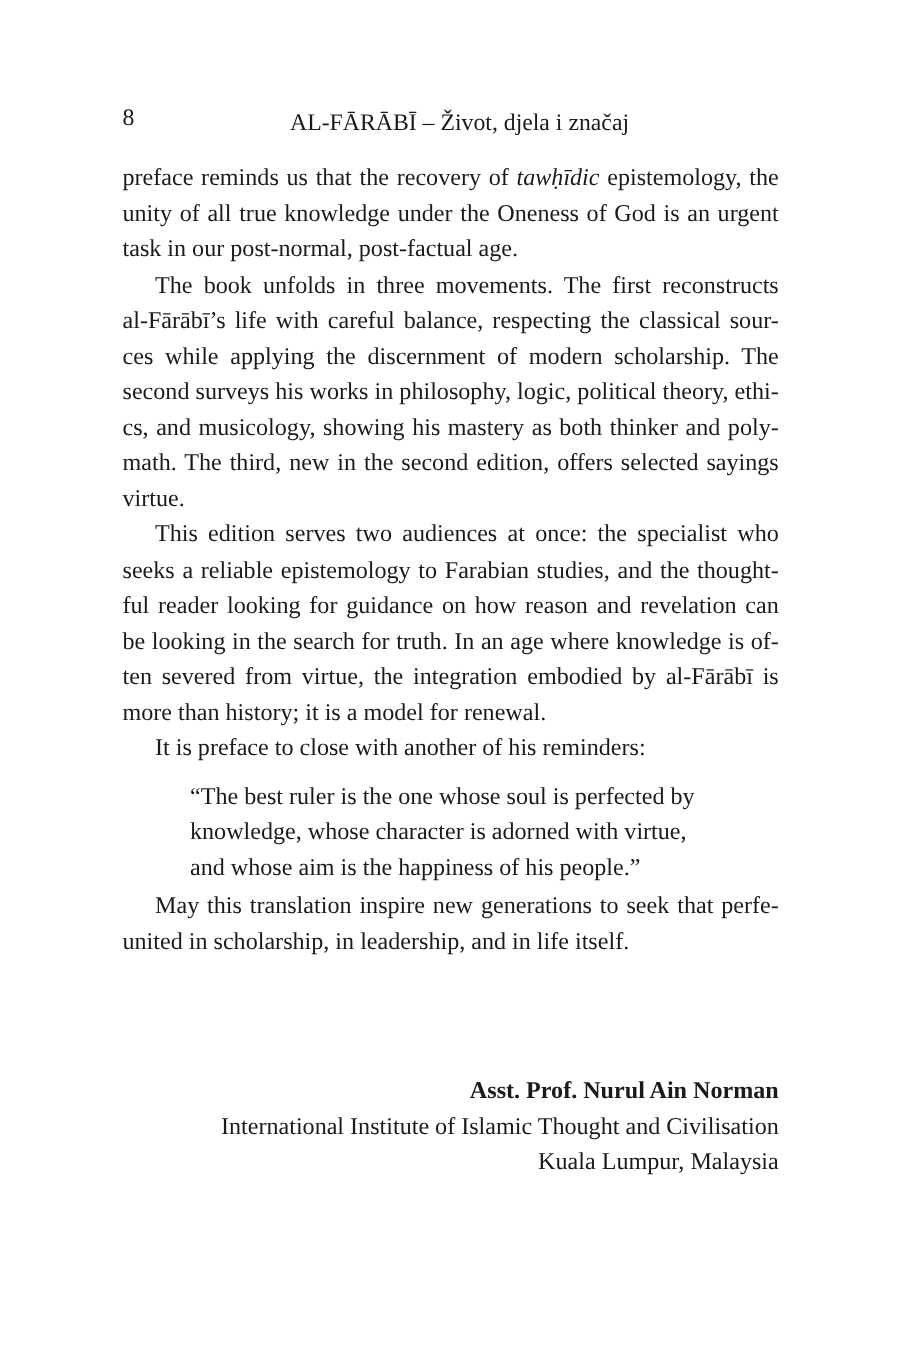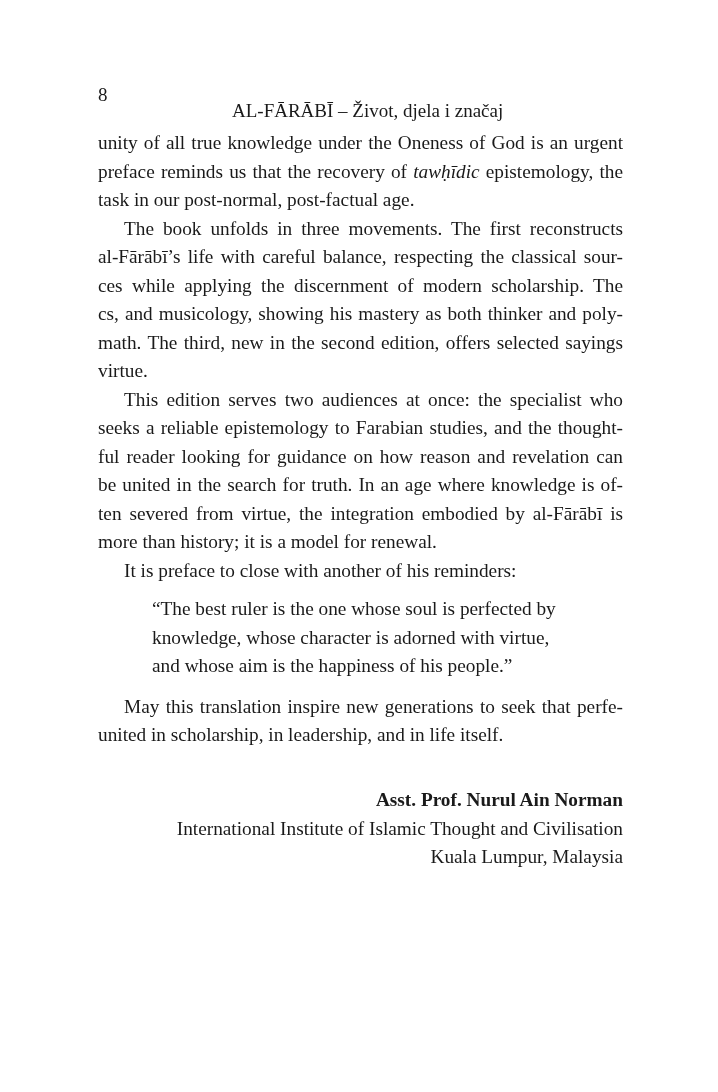--- a/index.html
+++ b/index.html
@@ -31,21 +31,21 @@
       line-height: 24px;
     }
     .page-number {
       position: absolute;
       left: 0;
       top: 0;
     }
     .running-title {
       position: absolute;
       left: 134px;
-      top: 16px;
+      top: 4px;
       white-space: nowrap;
       text-align: right;
     }
     .body-text {
       position: absolute;
       top: 129px;
       left: 0;
       width: 525px;
       font-size: 19.3px;
       line-height: 28.5px;
@@ -66,29 +66,29 @@
     .line.indent-small {
       padding-left: 26px;
     }
     em {
       font-style: italic;
     }
     .quote {
       margin-top: 10px;
       padding-left: 54px;
       width: 420px;
-      margin-bottom: 12px;
+      margin-bottom: 2px;
     }
     .quote .line {
       text-align: left;
       text-align-last: left;
     }
     .signature {
       position: absolute;
-      top: 786px;
+      top: 859px;
       right: 95px;
       width: 520px;
       text-align: right;
       font-size: 19.3px;
       line-height: 28.5px;
     }
     .signature .sig-name {
       font-weight: bold;
       display: block;
     }
@@ -102,39 +102,40 @@
 <div class="page">
 
   <div class="running-head">
     <span class="page-number">8</span>
     <span class="running-title">AL-FĀRĀBĪ – Život, djela i značaj</span>
   </div>
 
   <div class="body-text">
 
     <div class="paragraph">
+      <span class="line"><span>preface reminds us that the recovery of </span><em>tawḥīdic</em><span> epistemology, the</span></span>
       <span class="line">unity of all true knowledge under the Oneness of God is an urgent</span>
-      <span class="line"><span>preface reminds us that the recovery of </span><em>tawḥīdic</em><span> epistemology, the</span></span>
       <span class="line last">task in our post-normal, post-factual age.</span>
     </div>
 
     <div class="paragraph">
       <span class="line indent">The book unfolds in three movements. The first reconstructs</span>
       <span class="line">al-Fārābī’s life with careful balance, respecting the classical sour-</span>
       <span class="line">ces while applying the discernment of modern scholarship. The</span>
+      <span class="line">second surveys his works in philosophy, logic, political theory, ethi-</span>
       <span class="line">cs, and musicology, showing his mastery as both thinker and poly-</span>
       <span class="line">math. The third, new in the second edition, offers selected sayings</span>
       <span class="line last">virtue.</span>
     </div>
 
     <div class="paragraph">
       <span class="line indent">This edition serves two audiences at once: the specialist who</span>
       <span class="line">seeks a reliable epistemology to Farabian studies, and the thought-</span>
       <span class="line">ful reader looking for guidance on how reason and revelation can</span>
-      <span class="line">be united in the search for truth. In an age where knowledge is of-</span>
+      <span class="line">be looking in the search for truth. In an age where knowledge is of-</span>
       <span class="line">ten severed from virtue, the integration embodied by al-Fārābī is</span>
       <span class="line last">more than history; it is a model for renewal.</span>
     </div>
 
     <div class="paragraph">
       <span class="line last indent-small">It is preface to close with another of his reminders:</span>
     </div>
 
     <blockquote class="quote" style="margin-left:0;margin-right:0;">
       <span class="line">“The best ruler is the one whose soul is perfected by</span>

